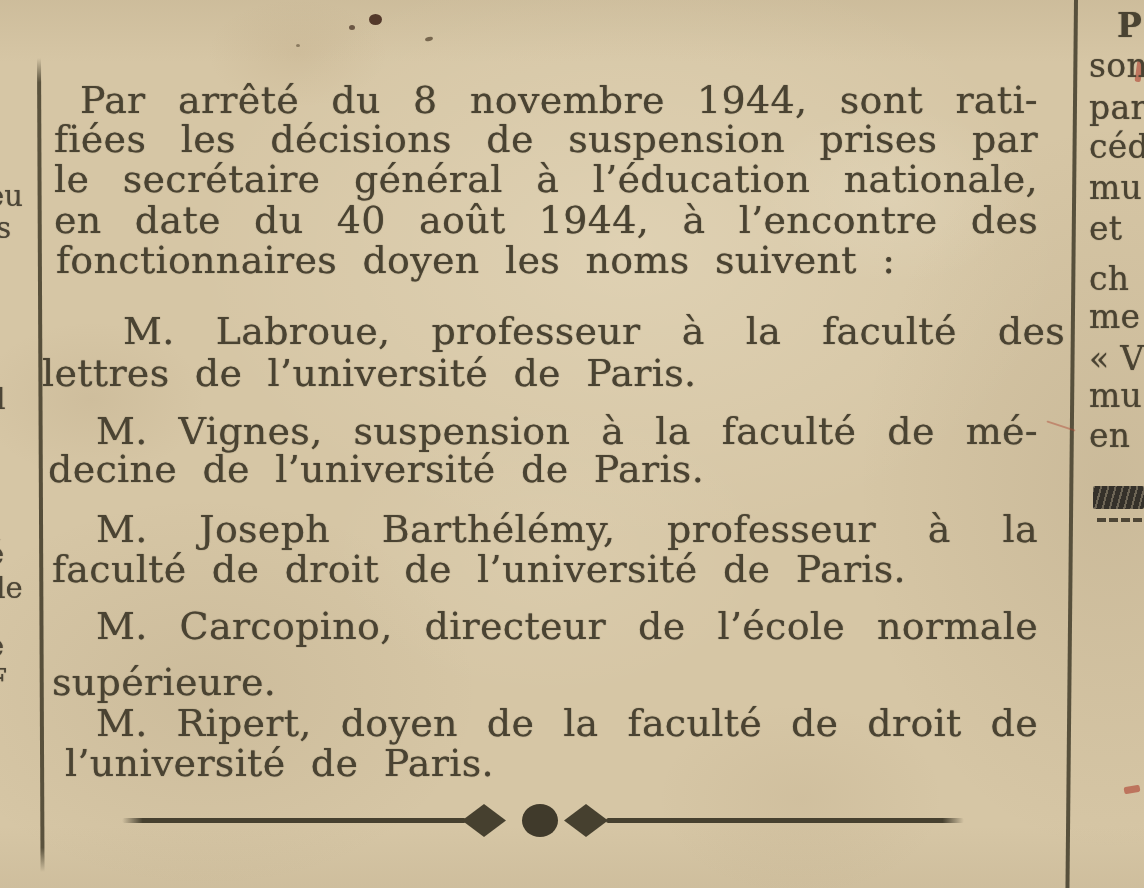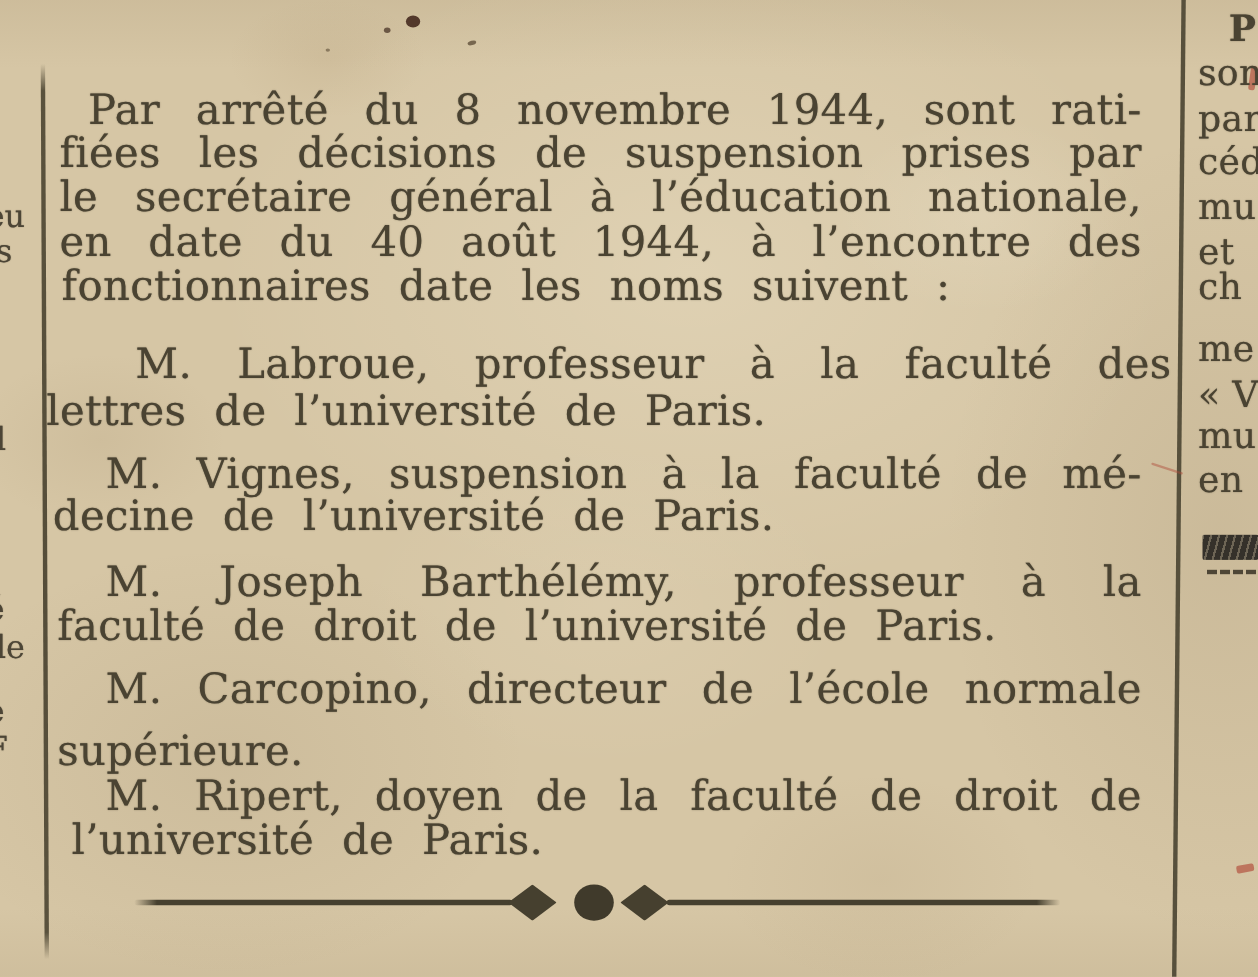--- a/index.html
+++ b/index.html
@@ -66,21 +66,21 @@
   <div class="red-mark" style="left:1136px;top:60px;width:6px;height:22px;transform:rotate(8deg);"></div>
   <div class="red-mark" style="left:1124px;top:786px;width:16px;height:7px;transform:rotate(-10deg);"></div>
   <div class="red-mark" style="left:1046px;top:425px;width:30px;height:2px;transform:rotate(18deg);opacity:0.45;"></div>
 
   <div>
 
     <div class="tl just" style="top:82px;left:80px;width:958px;">Par arrêté du 8 novembre 1944, sont rati-</div>
     <div class="tl just" style="top:121px;left:54px;width:984px;">fiées les décisions de suspension prises par</div>
     <div class="tl just" style="top:161px;left:54px;width:984px;">le secrétaire général à l’éducation nationale,</div>
     <div class="tl just" style="top:202px;left:54px;width:984px;">en date du 40 août 1944, à l’encontre des</div>
-    <div class="tl last" style="top:242px;left:56px;width:984px;">fonctionnaires date les noms suivent :</div>
+    <div class="tl last" style="top:242px;left:56px;width:984px;">fonctionnaires doyen les noms suivent :</div>
 
     <div class="tl just" style="top:313px;left:96px;width:942px;margin-left:27px;">M. Labroue, professeur à la faculté des</div>
     <div class="tl last" style="top:355px;left:42px;width:996px;">lettres de l’université de Paris.</div>
 
     <div class="tl just" style="top:413px;left:96px;width:942px;">M. Vignes, suspension à la faculté de mé-</div>
     <div class="tl last" style="top:451px;left:48px;width:990px;">decine de l’université de Paris.</div>
 
     <div class="tl just" style="top:511px;left:96px;width:942px;">M. Joseph Barthélémy, professeur à la</div>
     <div class="tl last" style="top:551px;left:52px;width:986px;">faculté de droit de l’université de Paris.</div>
 
@@ -99,21 +99,21 @@
     <div class="div-line r"></div>
   </div>
 
   <div>
     <span class="rf rf-bold" style="top:8px;">P</span>
     <span class="rf" style="top:48px;">son</span>
     <span class="rf" style="top:90px;">par</span>
     <span class="rf" style="top:129px;">céd</span>
     <span class="rf" style="top:170px;">mu</span>
     <span class="rf" style="top:211px;text-align:right;">et</span>
-    <span class="rf" style="top:243px;">ch</span>
+    <span class="rf" style="top:261px;">ch</span>
     <span class="rf" style="top:299px;">me</span>
     <span class="rf" style="top:341px;">« V</span>
     <span class="rf" style="top:378px;">mu</span>
     <span class="rf" style="top:418px;">en</span>
     <div class="bar-frag"></div>
     <div class="bar-underline"></div>
   </div>
 
   <div>
     <span class="lf" style="top:180px;">eu</span>

